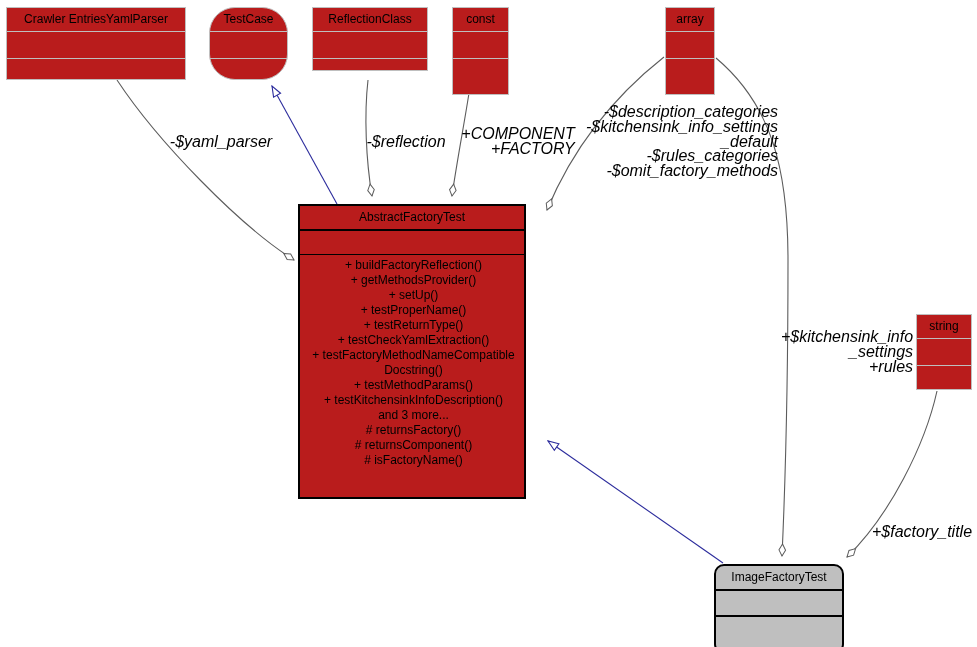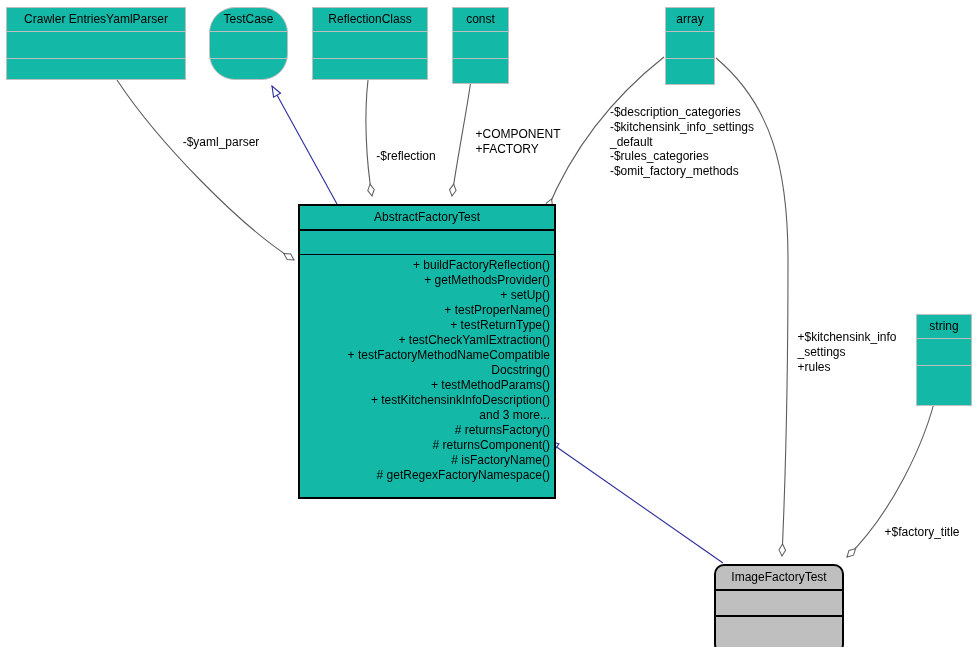--- a/index.html
+++ b/index.html
@@ -3,40 +3,40 @@
 <meta charset="utf-8">
 <style>
   html,body{margin:0;padding:0;background:#fff;}
   #canvas{
     position:relative;width:977px;height:647px;background:#ffffff;
     font-family:"Liberation Sans","DejaVu Sans",sans-serif;color:#000;overflow:hidden;
   }
   svg.edges{position:absolute;left:0;top:0;width:977px;height:647px;}
 
   
-  .uml-box{position:absolute;box-sizing:border-box;background:#14b8a6;border:1px solid #bfbfbf;
+  .uml-box{position:absolute;box-sizing:border-box;background:#b91c1c;border:1px solid #bfbfbf;
            display:flex;flex-direction:column;font-size:12px;}
   .uml-box .t{height:23px;line-height:23px;text-align:center;white-space:nowrap;overflow:hidden;}
   .uml-box .c1{height:26px;border-top:1px solid #bfbfbf;}
   .uml-box .c2{flex:1;border-top:1px solid #bfbfbf;}
 
   .uml-main{border:2px solid #000;}
   .uml-main .t{height:23px;line-height:23px;}
   .uml-main .c1{height:23px;border-top:2px solid #000;}
   .uml-main .methods{flex:1;border-top:1px solid #000;padding:3px 4px 0 7px;
-                     font-size:12px;line-height:15px;text-align:right;overflow:hidden;}
+                     font-size:12px;line-height:15px;text-align:center;overflow:hidden;}
 
   .uml-hl{border:2px solid #000;background:#bfbfbf;}
   .uml-hl .t{height:23px;line-height:23px;}
   .uml-hl .c1{height:24px;border-top:2px solid #000;}
   .uml-hl .c2{flex:1;border-top:2px solid #000;}
 
   
-  .elabel{position:absolute;font-size:12px;line-height:14.8px;text-align:left;
-          white-space:pre-line;transform:translateX(-50%);}
+  .elabel{position:absolute;font-size:16px;line-height:14.8px;text-align:right;
+          white-space:pre-line;transform:translateX(-50%);font-style:italic;}
 </style>
 </head>
 <body>
 
 <div id="canvas">
 
   <svg class="edges" viewBox="0 0 977 647">
     <defs>
       <marker id="diamond-gray" viewBox="0 0 14 9" refX="13" refY="4.5" markerWidth="14" markerHeight="9" orient="auto" markerUnits="userSpaceOnUse">
         <path d="M 1,4.5 L 7,1.2 L 13,4.5 L 7,7.8 Z" fill="#ffffff" stroke="#5c5c5c" stroke-width="1"></path>
@@ -50,21 +50,21 @@
     <path d="M 337,204 L 272,86" fill="none" stroke="#2b2b9c" stroke-width="1.1" marker-end="url(#arrow-blue)"></path>
     <path d="M 368,80 C 364,115 366,160 372,196" fill="none" stroke="#5c5c5c" stroke-width="1.1" marker-end="url(#diamond-gray)"></path>
     <path d="M 471,80 C 466,115 457,160 452,196" fill="none" stroke="#5c5c5c" stroke-width="1.1" marker-end="url(#diamond-gray)"></path>
     <path d="M 664,57 C 612,98 572,150 547,210" fill="none" stroke="#5c5c5c" stroke-width="1.1" marker-end="url(#diamond-gray)"></path>
     <path d="M 716,58 C 772,105 788,170 788,260 C 788,380 785,490 782,556" fill="none" stroke="#5c5c5c" stroke-width="1.1" marker-end="url(#diamond-gray)"></path>
     <path d="M 937,391 C 925,445 890,515 847,557" fill="none" stroke="#5c5c5c" stroke-width="1.1" marker-end="url(#diamond-gray)"></path>
     <path d="M 723,563 L 548,441" fill="none" stroke="#2b2b9c" stroke-width="1.1" marker-end="url(#arrow-blue)"></path>
   </svg>
 
   <div class="elabel" style="left:221px;top:135px;">-$yaml_parser</div>
-  <div class="elabel" style="left:406px;top:135px;margin-top:14px;">-$reflection</div>
+  <div class="elabel" style="left:406px;top:135px;">-$reflection</div>
   <div class="elabel" style="left:518px;top:127px;">+COMPONENT
 +FACTORY</div>
   <div class="elabel" style="left:682px;top:105px;">-$description_categories
 -$kitchensink_info_settings
 _default
 -$rules_categories
 -$omit_factory_methods</div>
   <div class="elabel" style="left:847px;top:330px;">+$kitchensink_info
 _settings
 +rules</div>
@@ -75,63 +75,62 @@
     <div class="c1"></div>
     <div class="c2"></div>
   </div>
 
   <div class="uml-box" style="left:209px;top:7px;width:79px;height:73px;border-radius:26px;">
     <div class="t">TestCase</div>
     <div class="c1"></div>
     <div class="c2"></div>
   </div>
 
-  <div class="uml-box" style="left:312px;top:7px;width:116px;height:73px;">
+  <div class="uml-box" style="left:312px;top:7px;width:116px;height:64px;">
     <div class="t">ReflectionClass</div>
     <div class="c1"></div>
     <div class="c2"></div>
   </div>
 
-  <div class="uml-box" style="left:452px;top:7px;width:57px;height:77px;">
+  <div class="uml-box" style="left:452px;top:7px;width:57px;height:88px;">
     <div class="t">const</div>
     <div class="c1"></div>
     <div class="c2"></div>
   </div>
 
-  <div class="uml-box" style="left:665px;top:7px;width:50px;height:78px;">
+  <div class="uml-box" style="left:665px;top:7px;width:50px;height:88px;">
     <div class="t">array</div>
     <div class="c1"></div>
     <div class="c2"></div>
   </div>
 
-  <div class="uml-box" style="left:916px;top:314px;width:56px;height:92px;">
+  <div class="uml-box" style="left:916px;top:314px;width:56px;height:76px;">
     <div class="t">string</div>
     <div class="c1"></div>
     <div class="c2"></div>
   </div>
 
-  <div class="uml-box uml-main" style="left:298px;top:204px;width:258px;height:295px;">
+  <div class="uml-box uml-main" style="left:298px;top:204px;width:228px;height:295px;">
     <div class="t">AbstractFactoryTest</div>
     <div class="c1"></div>
     <div class="methods">
       <div>+ buildFactoryReflection()</div>
       <div>+ getMethodsProvider()</div>
       <div>+ setUp()</div>
       <div>+ testProperName()</div>
       <div>+ testReturnType()</div>
       <div>+ testCheckYamlExtraction()</div>
       <div>+ testFactoryMethodNameCompatible</div>
       <div>Docstring()</div>
       <div>+ testMethodParams()</div>
       <div>+ testKitchensinkInfoDescription()</div>
       <div>and 3 more...</div>
       <div># returnsFactory()</div>
       <div># returnsComponent()</div>
       <div># isFactoryName()</div>
-      <div># getRegexFactoryNamespace()</div>
     </div>
   </div>
 
   <div class="uml-box uml-hl" style="left:714px;top:564px;width:130px;height:90px;border-radius:10px;">
     <div class="t">ImageFactoryTest</div>
     <div class="c1"></div>
     <div class="c2"></div>
   </div>
 
 </div>

